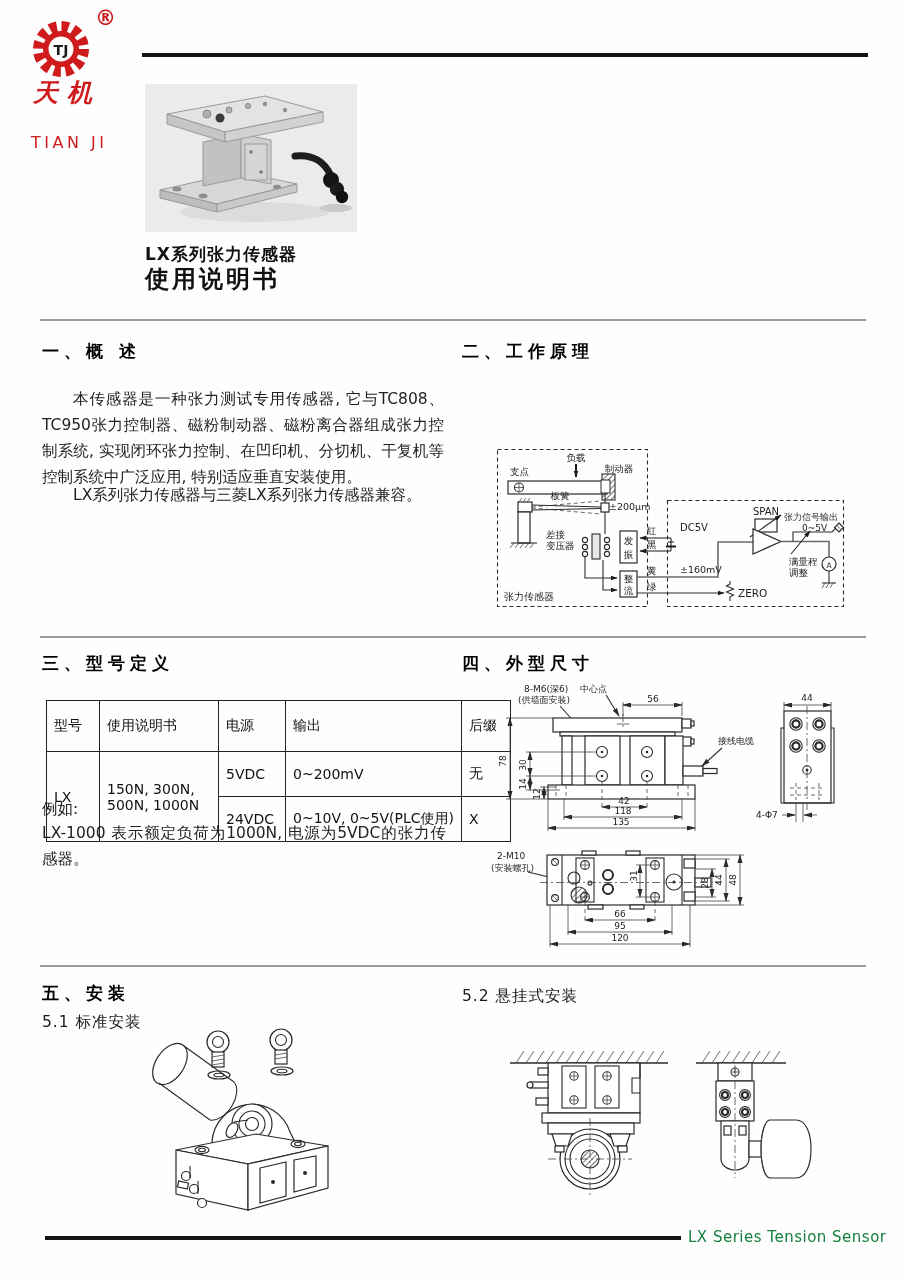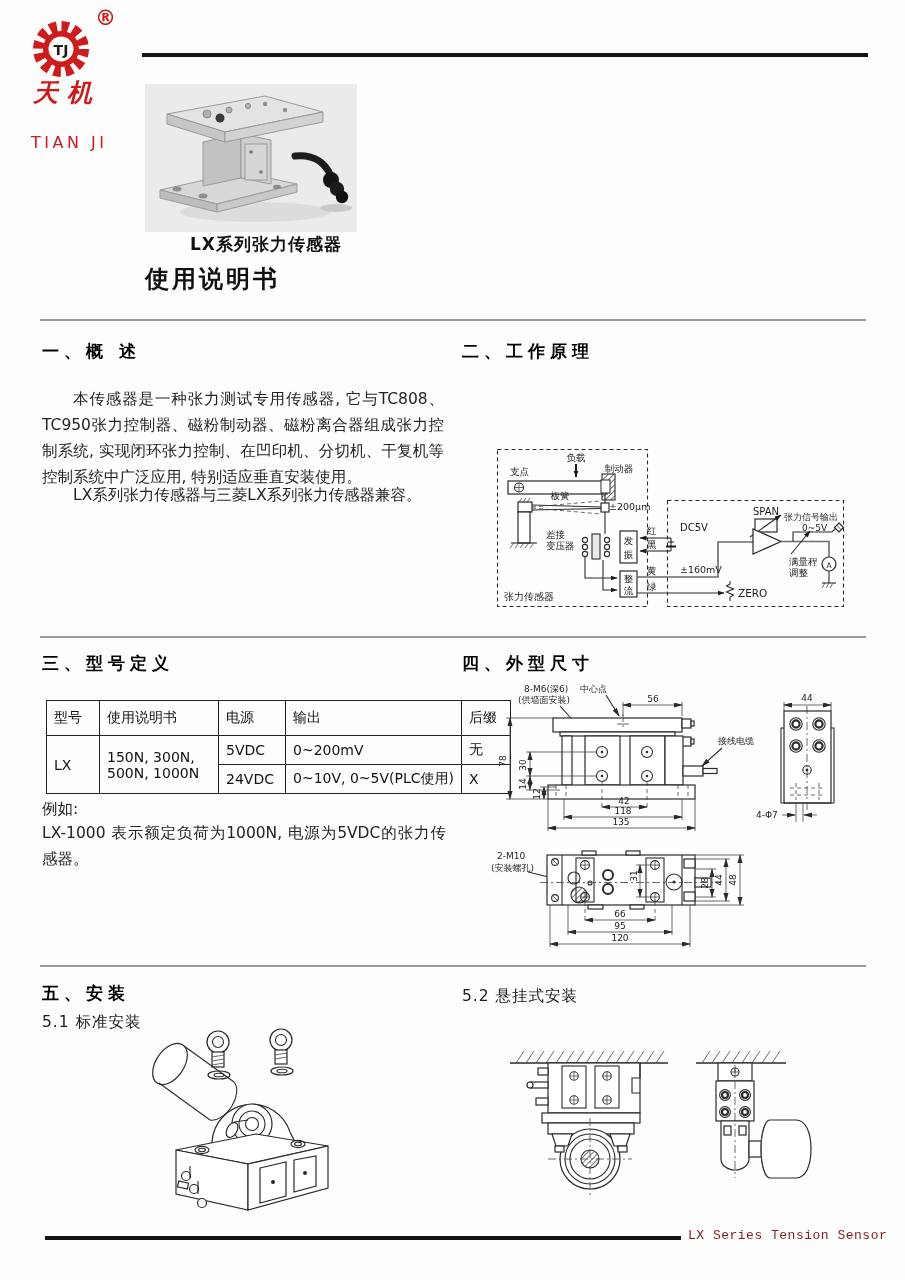--- a/index.html
+++ b/index.html
@@ -9,27 +9,27 @@
   .rule{background:#151515;}
   .divider{background:#9b9b9b;height:2px;}
   .brand-red{color:#cf1b1b;}
   .heading{font-size:17px;font-weight:bold;letter-spacing:5px;color:#000000;}
   .body-text{font-size:15.5px;line-height:26px;color:#222;text-align:justify;}
   .indent{text-indent:2em;}
   .title-small{font-size:17px;font-weight:600;letter-spacing:1px;color:#111;}
   .title-big{font-size:24px;font-weight:bold;letter-spacing:3px;color:#111;}
   .sub-label{font-size:15.5px;color:#1a1a1a;letter-spacing:1px;}
   table.model{border-collapse:collapse;font-size:14px;color:#111;}
-  table.model th,table.model td{border:1.4px solid #222;padding:5px 7px;font-weight:normal;text-align:left;white-space:nowrap;}
+  table.model th,table.model td{border:1.4px solid #222;padding:13px 7px;font-weight:normal;text-align:left;white-space:nowrap;}
   table.model th{height:24px;}
   .logo-cn{font-family:"DejaVu Serif","Liberation Serif",serif;font-style:italic;font-weight:bold;
            font-size:25px;letter-spacing:9px;}
   .logo-en{font-size:16px;letter-spacing:3.5px;font-weight:normal;margin-top:32px;}
   .reg{font-size:21px;font-weight:bold;}
-  .footer-text{font-size:13px;color:#7f1d1d;letter-spacing:0.5px;font-family:Liberation Mono, monospace;}
+  .footer-text{font-size:15px;color:#15803d;letter-spacing:0.5px;}
   svg text{font-family:"DejaVu Sans","Liberation Sans",sans-serif;fill:#1c1c1c;}
   svg .ln{stroke:#2a2a2a;stroke-width:1.1;fill:none;}
   svg .thin{stroke:#444;stroke-width:0.8;fill:none;}
   svg .dash{stroke-dasharray:4 3;}
   svg .cdash{stroke-dasharray:8 3 2 3;}
   svg .boxw{fill:#fff;stroke:#2a2a2a;stroke-width:1.2;}
 </style>
 </head>
 <body>
 
@@ -74,21 +74,21 @@
     <circle cx="120" cy="20" r="2.2" fill="#909090"></circle>
     <circle cx="140" cy="26" r="2.2" fill="#909090"></circle>
 
     <path d="M150,72 C168,70 180,78 186,92" stroke="#1d1d1d" stroke-width="7" fill="none" stroke-linecap="round"></path>
     <circle cx="186" cy="96" r="8" fill="#141414"></circle>
     <circle cx="192" cy="105" r="7.2" fill="#1b1b1b"></circle>
     <circle cx="197" cy="113" r="6.2" fill="#101010"></circle>
     <ellipse cx="191" cy="124" rx="16" ry="4" fill="#c9c9c9"></ellipse>
   </svg>
 
-  <div class="abs title-small" style="left:145px;top:233px;margin-left:45px;">LX系列张力传感器</div>
+  <div class="abs title-small" style="left:145px;top:243px;">LX系列张力传感器</div>
   <div class="abs title-big" style="left:145px;top:263px;">使用说明书</div>
 
   <div class="abs divider" style="left:40px;top:319px;width:826px;"></div>
 
   <div class="abs heading" style="left:42px;top:340px;">一、概 述</div>
   <div class="abs body-text indent" style="left:42px;top:386px;width:402px;">本传感器是一种张力测试专用传感器, 它与TC808、TC950张力控制器、磁粉制动器、磁粉离合器组成张力控制系统, 实现闭环张力控制、在凹印机、分切机、干复机等控制系统中广泛应用, 特别适应垂直安装使用。</div>
   <div class="abs body-text indent" style="left:42px;top:482px;width:402px;">LX系列张力传感器与三菱LX系列张力传感器兼容。</div>
 
   <div class="abs heading" style="left:462px;top:340px;">二、工作原理</div>
 

